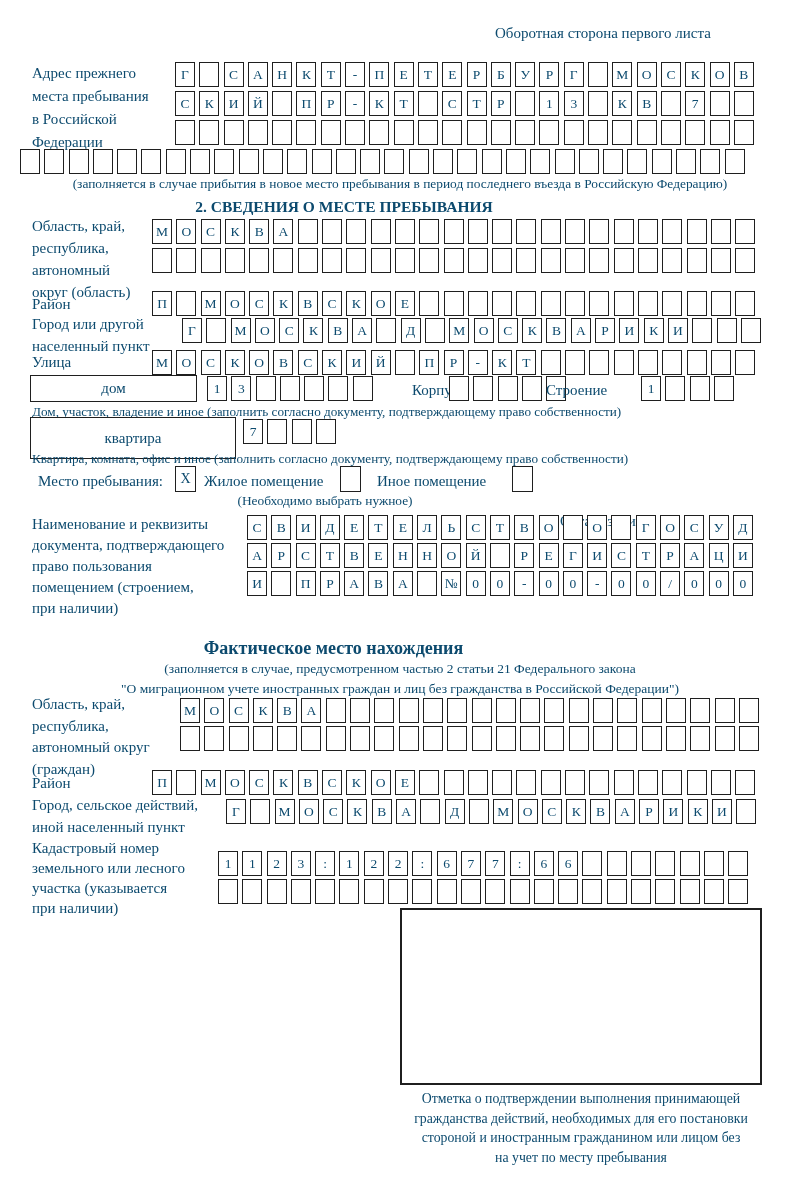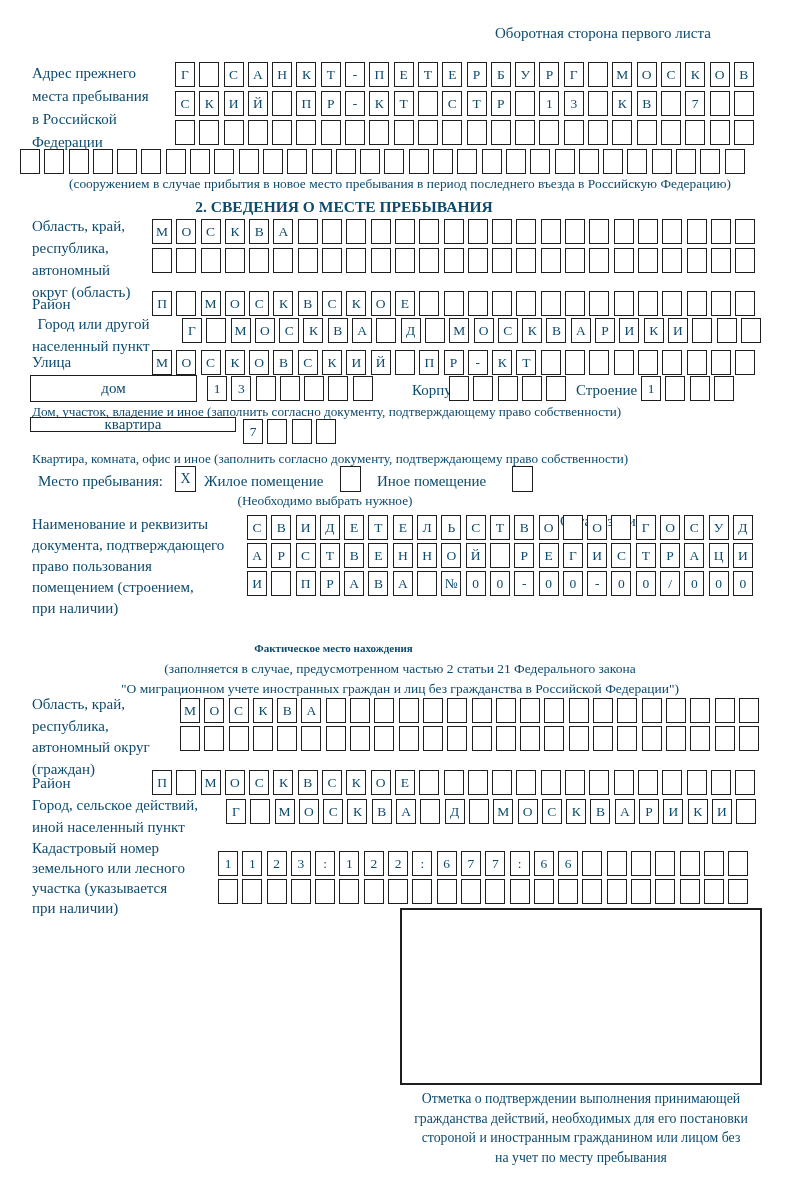--- a/index.html
+++ b/index.html
@@ -136,21 +136,21 @@
       <span class="cell"></span>
       <span class="cell"></span>
       <span class="cell"></span>
       <span class="cell"></span>
       <span class="cell"></span>
       <span class="cell"></span>
       <span class="cell"></span>
       <span class="cell"></span>
       <span class="cell"></span>
     </div>
-  <div class="cap center" style="left:0;top:176px;width:800px;font-size:13.4px;">(сооружением в случае прибытия в новое место пребывания в период последнего въезда в Российскую Федерацию)</div>
+  <div class="cap center" style="left:0;top:176px;width:800px;font-size:13.4px;">(заполняется в случае прибытия в новое место пребывания в период последнего въезда в Российскую Федерацию)</div>
 
   <div class="lbl bold center" style="left:0;top:196px;width:688px;font-size:15.5px;">2. СВЕДЕНИЯ О МЕСТЕ ПРЕБЫВАНИЯ</div>
 
   <div class="lbl multiline" style="left:32px;top:215px;line-height:22px;">
       <div>Область, край,</div>
       <div>республика,</div>
       <div>автономный</div>
       <div>округ (область)</div>
     </div>
   <div class="cellrow" style="left:152px;top:219px;">
@@ -230,21 +230,21 @@
       <span class="cell"></span>
       <span class="cell"></span>
       <span class="cell"></span>
       <span class="cell"></span>
       <span class="cell"></span>
       <span class="cell"></span>
       <span class="cell"></span>
       <span class="cell"></span>
     </div>
 
-  <div class="lbl multiline" style="left:32px;top:313px;line-height:22px;text-align:right;">
+  <div class="lbl multiline" style="left:32px;top:313px;line-height:22px;">
       <div>Город или другой</div>
       <div>населенный пункт</div>
     </div>
   <div class="cellrow" style="left:182px;top:318px;">
       <span class="cell">Г</span>
       <span class="cell"></span>
       <span class="cell">М</span>
       <span class="cell">О</span>
       <span class="cell">С</span>
       <span class="cell">К</span>
@@ -308,30 +308,30 @@
       <span class="cell"></span>
     </div>
   <div class="lbl" style="left:412px;top:379px;">Корпус</div>
   <div class="cellrow" style="left:449px;top:376px;">
       <span class="cell"></span>
       <span class="cell"></span>
       <span class="cell"></span>
       <span class="cell"></span>
       <span class="cell"></span>
     </div>
-  <div class="lbl" style="left:576px;top:379px;">Строение</div>
+  <div class="lbl" style="left:546px;top:379px;">Строение</div>
   <div class="cellrow" style="left:641px;top:376px;">
       <span class="cell">1</span>
       <span class="cell"></span>
       <span class="cell"></span>
       <span class="cell"></span>
     </div>
   <div class="cap" style="left:32px;top:404px;">Дом, участок, владение и иное (заполнить согласно документу, подтверждающему право собственности)</div>
 
-  <div class="labelbox" style="left:30px;top:417px;width:206px;height:15px;">квартира</div>
+  <div class="labelbox" style="left:30px;top:417px;width:206px;height:42px;">квартира</div>
   <div class="cellrow" style="left:243px;top:419px;">
       <span class="cell">7</span>
       <span class="cell"></span>
       <span class="cell"></span>
       <span class="cell"></span>
     </div>
   <div class="cap" style="left:32px;top:451px;">Квартира, комната, офис и иное (заполнить согласно документу, подтверждающему право собственности)</div>
 
   <div class="lbl" style="left:38px;top:470px;">Место пребывания:</div>
   <div class="checkbox" style="left:175px;top:466px;">X</div>
@@ -412,21 +412,21 @@
       <span class="cell">0</span>
       <span class="cell">-</span>
       <span class="cell">0</span>
       <span class="cell">0</span>
       <span class="cell">/</span>
       <span class="cell">0</span>
       <span class="cell">0</span>
       <span class="cell">0</span>
     </div>
 
-  <div class="lbl bold center" style="left:0;top:637px;width:667px;font-size:11px;">Фактическое место нахождения</div>
+  <div class="lbl bold center" style="left:0;top:637px;width:667px;font-size:18px;">Фактическое место нахождения</div>
   <div class="cap center multiline" style="left:0;top:659px;width:800px;font-size:13.5px;line-height:20px;white-space:normal;">
       <div>(заполняется в случае, предусмотренном частью 2 статьи 21 Федерального закона</div>
       <div>"О миграционном учете иностранных граждан и лиц без гражданства в Российской Федерации")</div>
     </div>
 
   <div class="lbl multiline" style="left:32px;top:694px;line-height:21.5px;">
       <div>Область, край,</div>
       <div>республика,</div>
       <div>автономный округ</div>
       <div>(граждан)</div>

